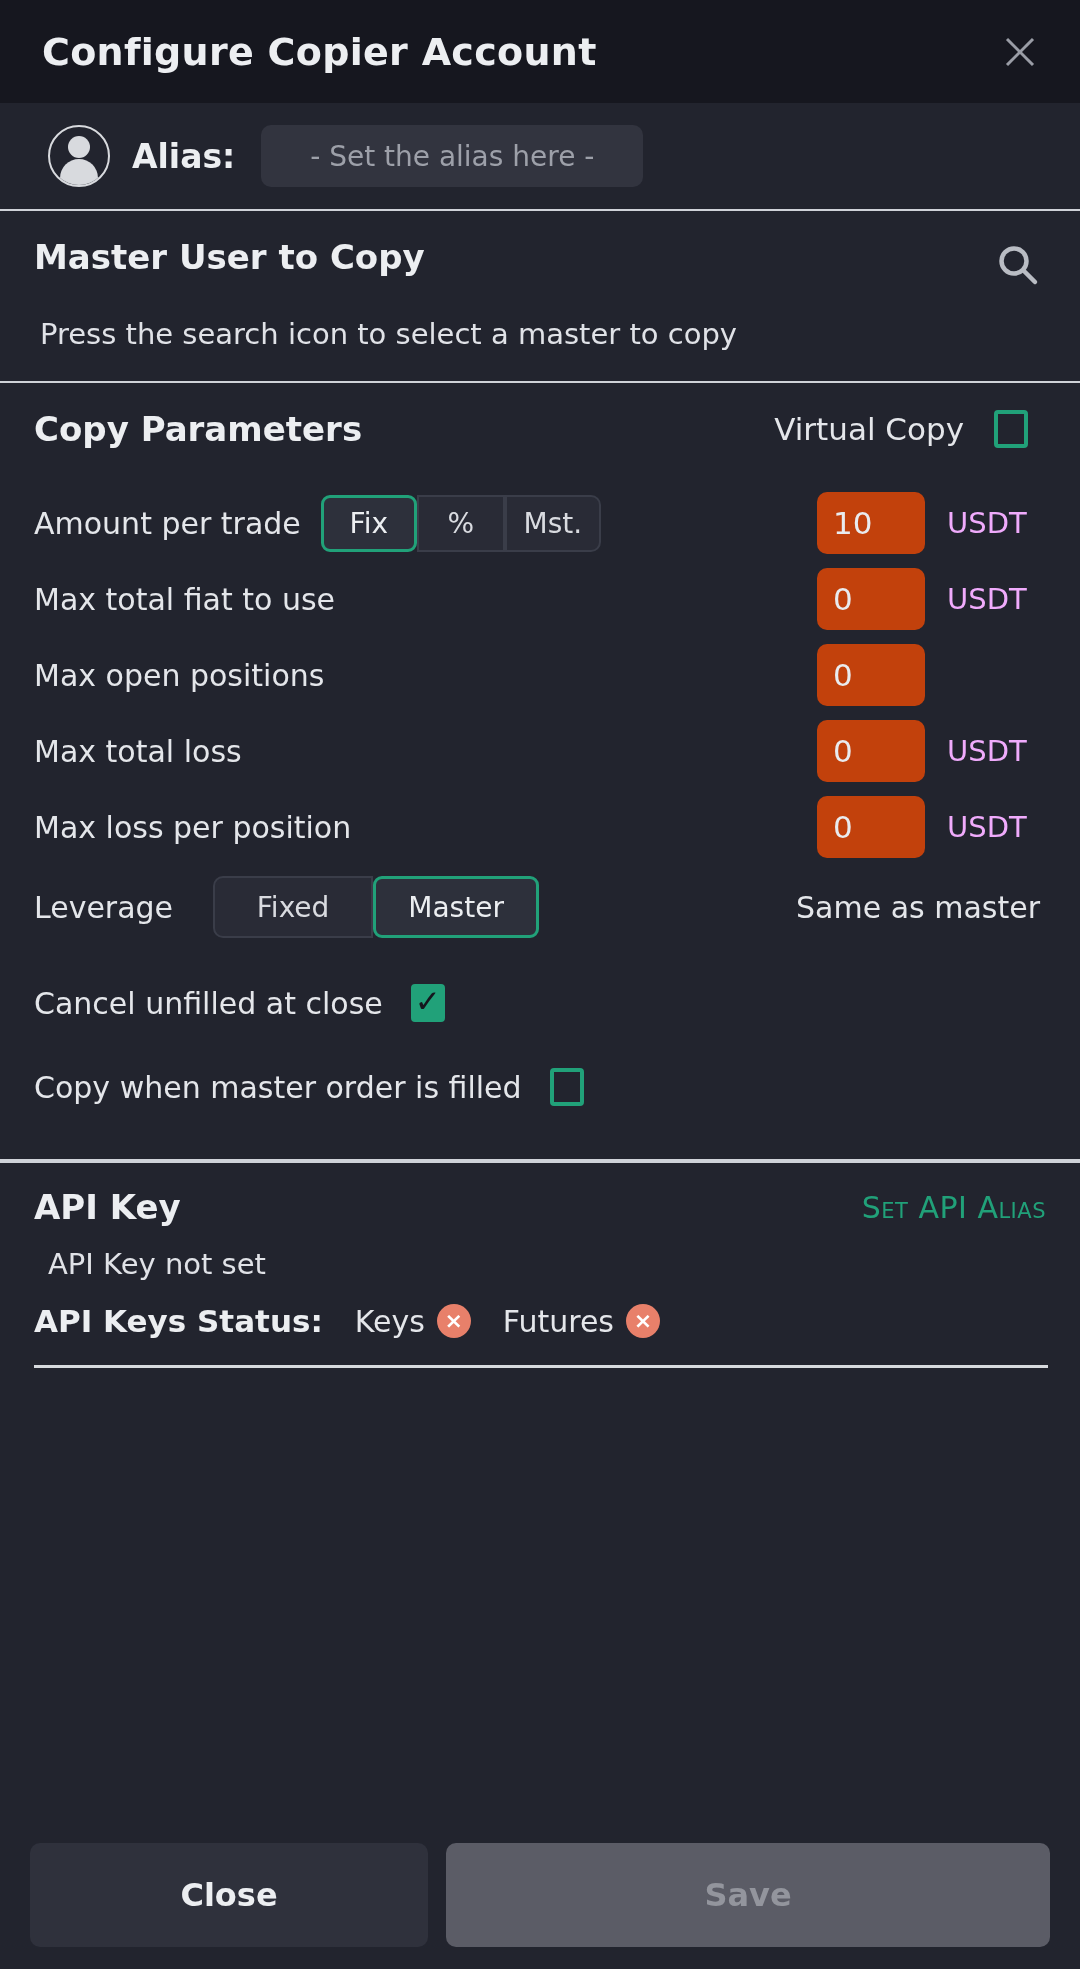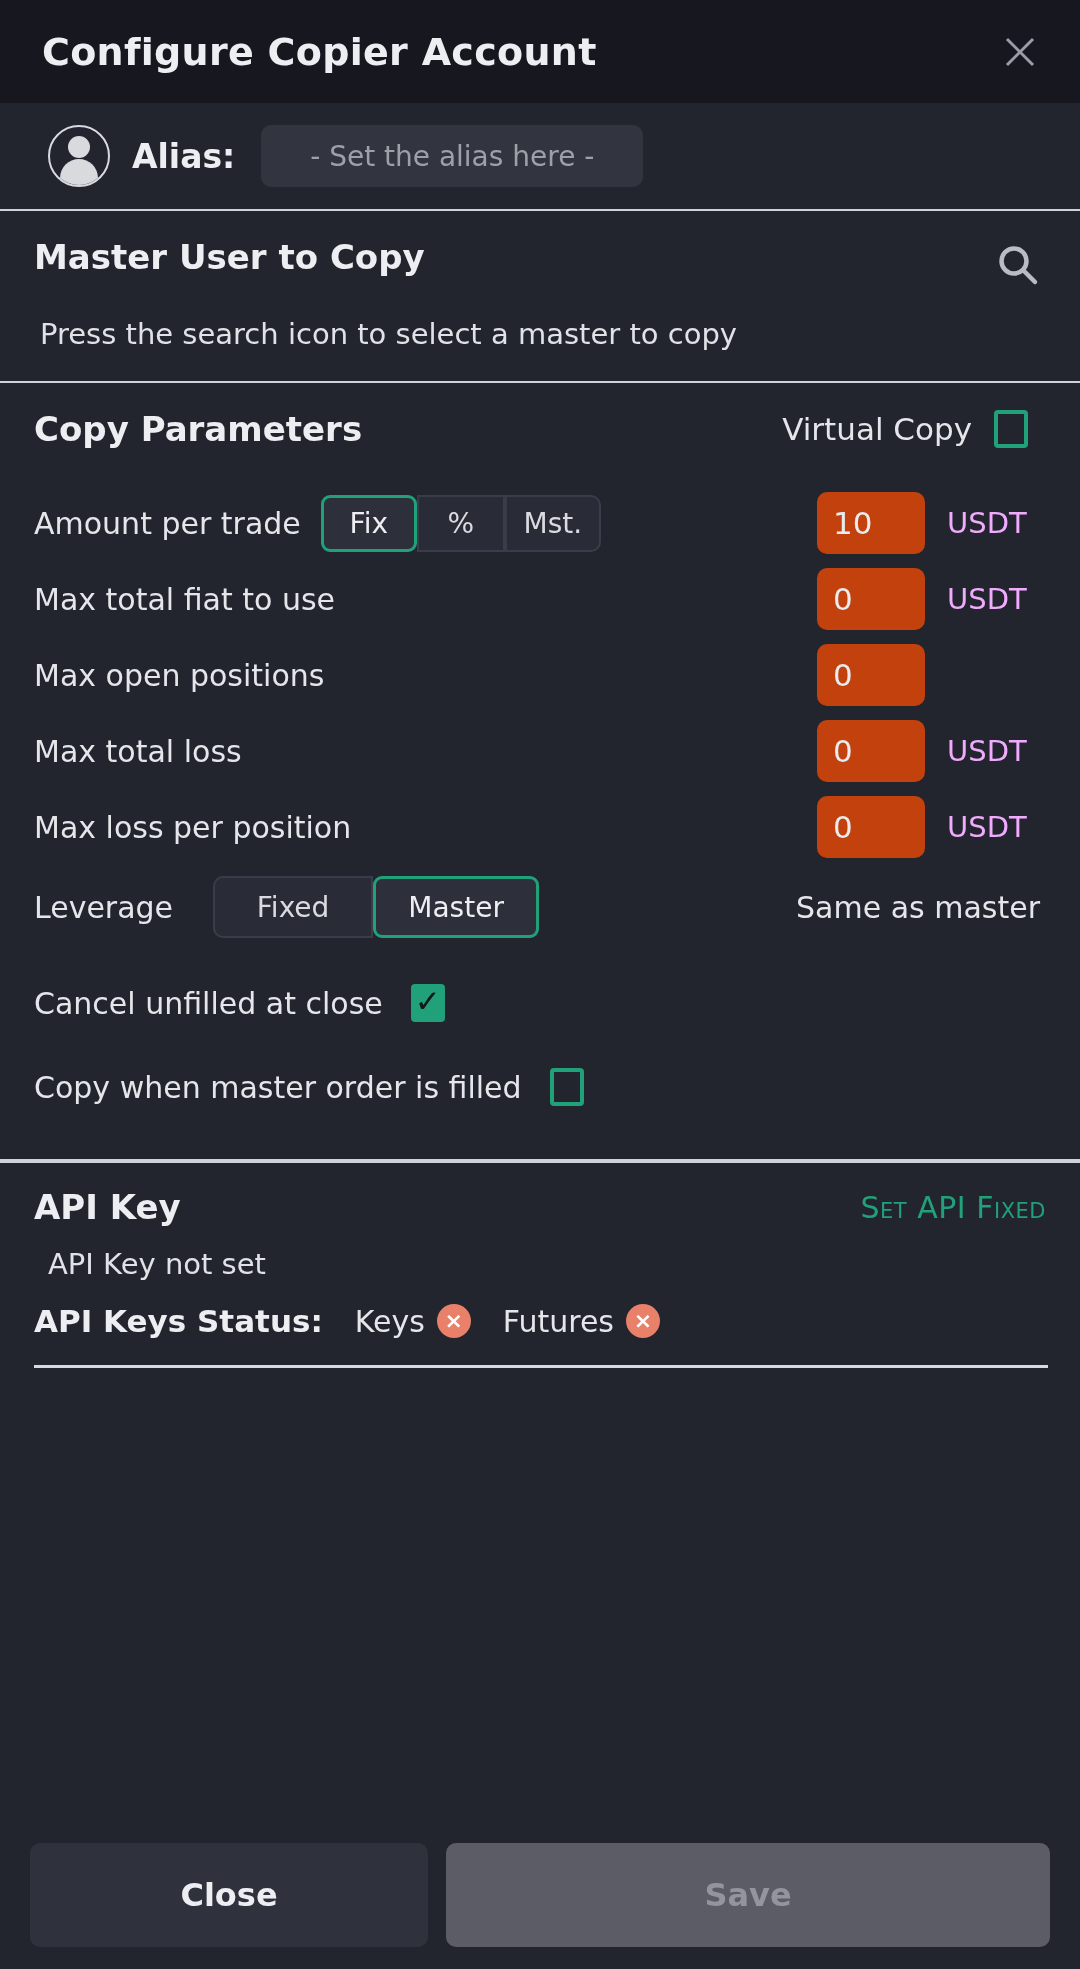--- a/index.html
+++ b/index.html
@@ -130,21 +130,21 @@
     box-sizing: border-box;
     border-bottom: 2px solid #cfd2d8;
   }
   .params-head {
     display: flex; align-items: center; justify-content: space-between;
     margin-bottom: 36px;
   }
   .params-title {
     font-size: 34px; font-weight: 700; color: #eceef1;
   }
-  .vc-wrap { display: flex; align-items: center; gap: 22px; padding-right: 22px;}
+  .vc-wrap { display: flex; align-items: center; gap: 30px; padding-right: 22px;}
   .vc-label { font-size: 31px; color: #e4e6ea; }
 
   .cbox {
     width: 34px; height: 38px;
     border: 4px solid #21a179;
     border-radius: 4px;
     background: transparent;
     box-sizing: border-box;
     display:flex; align-items:center; justify-content:center;
   }
@@ -405,21 +405,21 @@
     </div>
     <div class="chk-row">
       <div class="label">Copy when master order is filled</div>
       <div class="cbox"></div>
     </div>
   </div>
 
   <div class="api-sec">
     <div class="api-head">
       <div class="api-title">API Key</div>
-      <div class="set-api">Set API Fixed</div>
+      <div class="set-api">Set API Alias</div>
     </div>
     <div class="api-notset">API Key not set</div>
     <div class="api-status-row">
       <div class="api-status-label">API Keys Status:</div>
       <div class="status-item">
         <span>Keys</span>
         <span class="badge">×</span>
       </div>
       <div class="status-item">
         <span>Futures</span>

